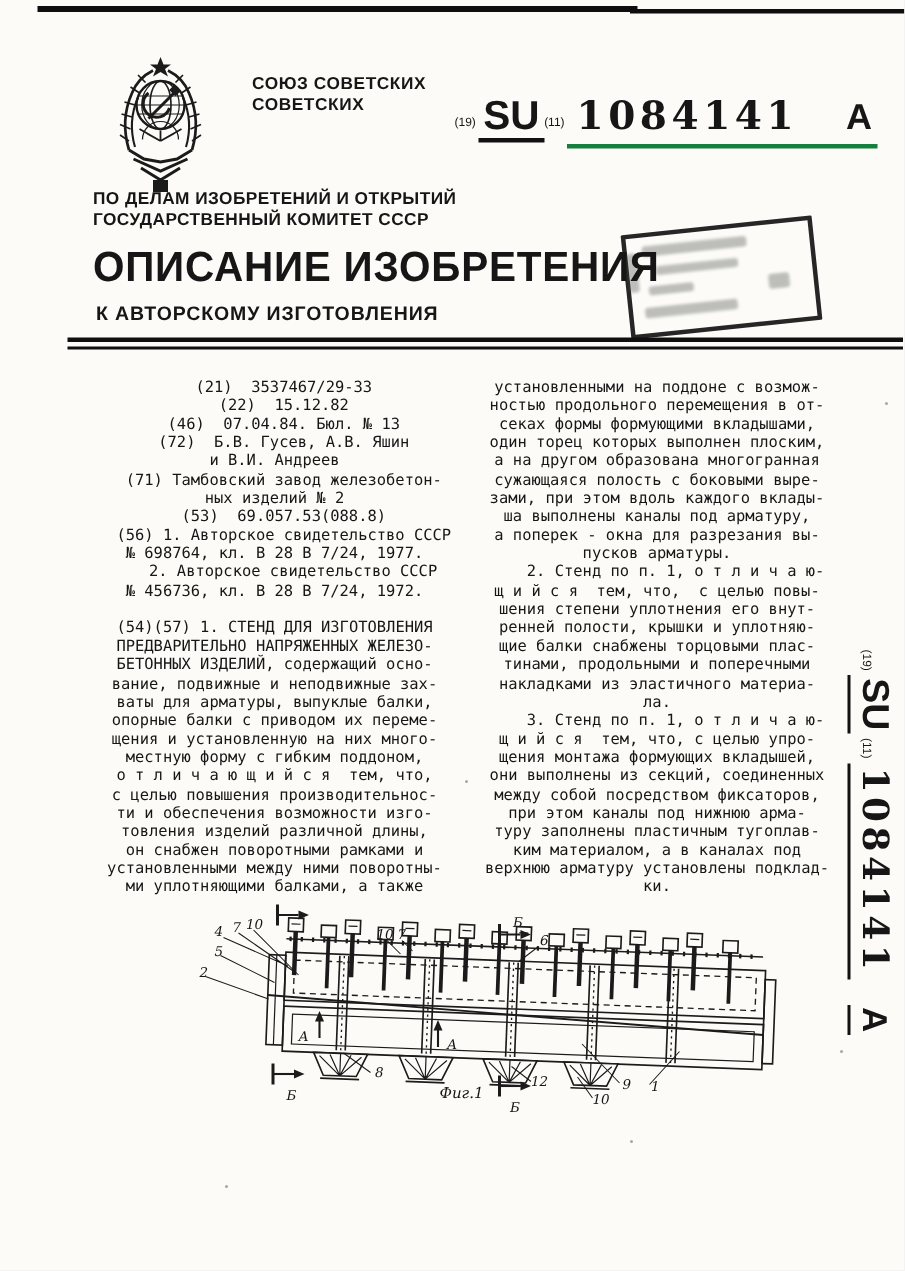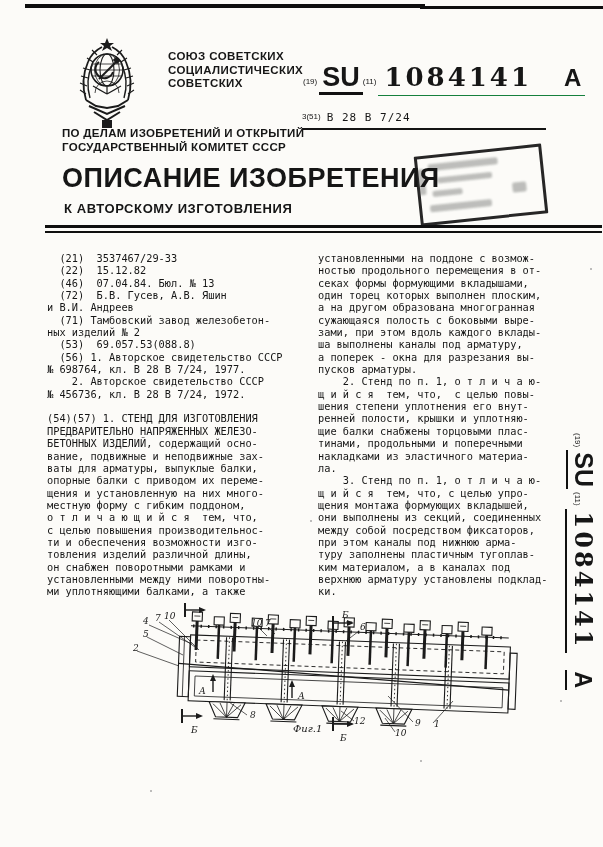--- a/index.html
+++ b/index.html
@@ -17,36 +17,36 @@
   
   .union{font:bold 11.5px/13.5px "Liberation Sans", sans-serif; letter-spacing:.4px;}
   .committee{font:bold 11.5px/13.5px "Liberation Sans", sans-serif; letter-spacing:.3px;}
   .doctitle{font:bold 27px "Liberation Sans", sans-serif; letter-spacing:.5px; transform:scaleY(1.04);}
   .docsub{font:bold 13px "Liberation Sans", sans-serif; letter-spacing:.6px;}
 
   
   .pubnum{white-space:nowrap;}
   .tiny{font:8px "Liberation Sans", sans-serif; position:relative; top:-2px;}
   .su{font:bold 27px "Liberation Sans", sans-serif; border-bottom:3px solid #111; padding:0 3px 0 3px; margin-left:2px;}
-  .numgrp{display:inline-block; border-bottom:1px solid #15803d; padding:0 4px 3px 6px; margin-left:2px;}
+  .numgrp{display:inline-block; border-bottom:3px solid #15803d; padding:0 4px 3px 6px; margin-left:2px;}
   .num{font:bold 26px "DejaVu Serif", serif; letter-spacing:3px;}
   .numgap{display:inline-block; width:32px;}
   .kind{font:bold 24px "Liberation Sans", sans-serif;}
 
   .clsbox{border-bottom:2px solid #141414; padding-bottom:3px; white-space:nowrap;}
   .clsval{font:11px "DejaVu Sans Mono", monospace; letter-spacing:1px; margin-left:6px;}
 
   .dblrule{height:3px; border-top:3px solid #0f0f0f; border-bottom:2px solid #0f0f0f;}
 
   
   .stamp{border:3px solid #151515; transform:rotate(-6deg); border-radius:1px; opacity:.92;}
   .smudge{position:absolute; background:#3a3a3a; opacity:.35; filter:blur(1px); border-radius:2px;}
 
   
-  .coltext{font-size:10.3px; line-height:12.35px; white-space:pre; letter-spacing:0;}
+  .coltext{font-size:10.3px; line-height:12.35px; white-space:pre; letter-spacing:0;text-align:center;}
   .tline{min-height:12.35px;}
 
   
   .vside{transform-origin:top left; transform:rotate(90deg); display:flex; align-items:baseline; white-space:nowrap;}
   .vtiny{font:8px "Liberation Sans", sans-serif; margin:0 3px;}
   .vsu{font:bold 25px "Liberation Sans", sans-serif; border-bottom:2.5px solid #111; padding:0 2px 1px;}
   .vnum{font:bold 24px "DejaVu Serif", serif; letter-spacing:3px; border-bottom:2.5px solid #111; padding:0 3px 2px;}
   .vkind{font:bold 23px "Liberation Sans", sans-serif; border-bottom:2.5px solid #111; margin-left:17px; padding:0 2px 2px;}
 
   
@@ -101,31 +101,27 @@
         <path d="M12,64 L22,70 L33,72 L44,70 L54,64" stroke-width="2"></path>
         <path d="M15,70 L33,78 L51,70" stroke-width="2"></path>
         <path d="M20,76 L33,84 L46,76" stroke-width="2"></path>
         <rect x="28" y="84" width="10" height="8" class="solid"></rect>
       </g>
     </svg>
   </div>
 
   <div class="abs union" style="top:50px;left:168px;width:170px;">
       <div class="uline">СОЮЗ СОВЕТСКИХ</div>
-      <div class="uline">СОЦИАЛИСТИЧЕСКИХ</div>
       <div class="uline">СОВЕТСКИХ</div>
     </div>
 
   <div class="abs pubnum" style="top:62px;left:303px;">
     <span class="tiny">(19)</span><span class="su">SU</span><span class="tiny">(11)</span><span class="numgrp"><span class="num">1084141</span><span class="numgap"></span><span class="kind">A</span></span>
   </div>
 
-  <div class="abs clsbox" style="top:106px;left:302px;width:244px;">
-    <span class="tiny">3(51)</span><span class="clsval">В 28 В 7/24</span>
-  </div>
 
   <div class="abs committee" style="top:127px;left:62px;width:260px;">
       <div class="cline">ПО ДЕЛАМ ИЗОБРЕТЕНИЙ И ОТКРЫТИЙ</div>
       <div class="cline">ГОСУДАРСТВЕННЫЙ КОМИТЕТ СССР</div>
     </div>
 
   <div class="abs stamp" style="top:150px;left:417px;width:122px;height:64px;">
     <div class="smudge" style="top:6px;left:10px;width:70px;height:7px;"></div>
     <div class="smudge" style="top:20px;left:18px;width:55px;height:6px;"></div>
     <div class="smudge" style="top:33px;left:12px;width:30px;height:6px;"></div>

